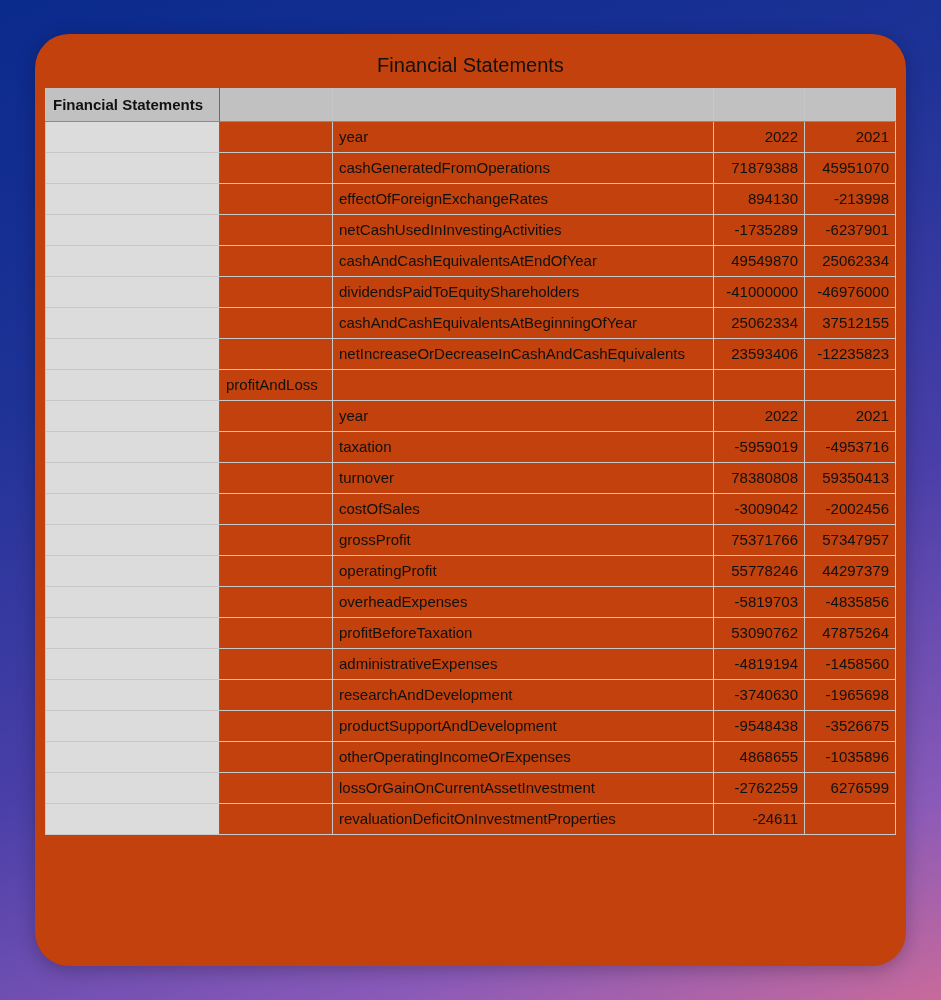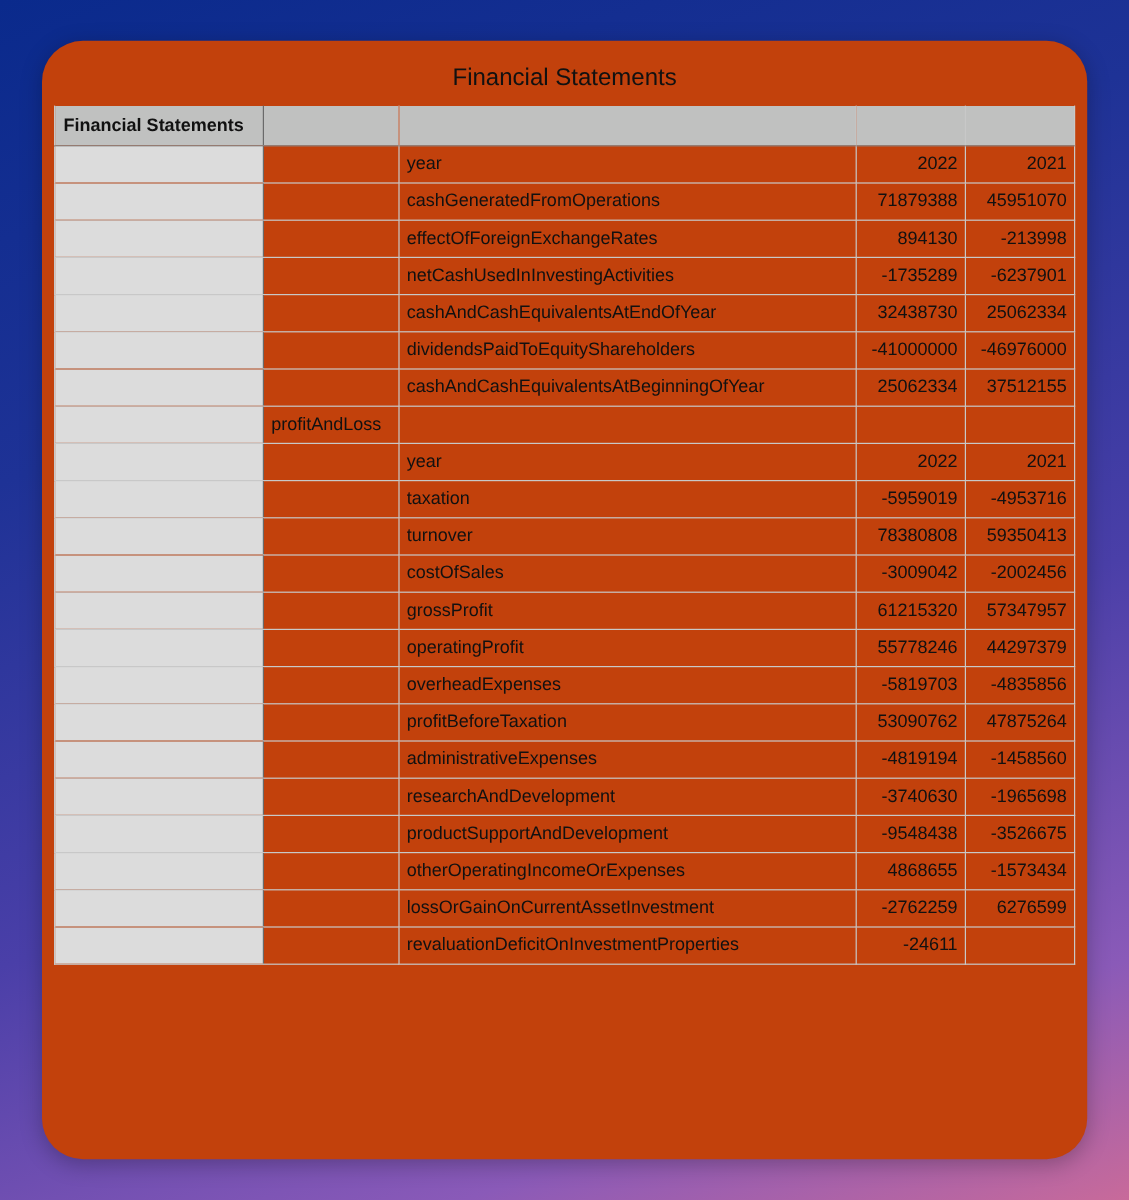--- a/index.html
+++ b/index.html
@@ -121,36 +121,43 @@
           <td class="c0"></td>
           <td class="c1"></td>
           <td class="c2">netCashUsedInInvestingActivities</td>
           <td class="c3 num">-1735289</td>
           <td class="c4 num">-6237901</td>
         </tr>
         <tr>
           <td class="c0"></td>
           <td class="c1"></td>
           <td class="c2">cashAndCashEquivalentsAtEndOfYear</td>
-          <td class="c3 num">32438730</td>
+          <td class="c3 num">49549870</td>
           <td class="c4 num">25062334</td>
         </tr>
         <tr>
           <td class="c0"></td>
           <td class="c1"></td>
           <td class="c2">dividendsPaidToEquityShareholders</td>
           <td class="c3 num">-41000000</td>
           <td class="c4 num">-46976000</td>
         </tr>
         <tr>
           <td class="c0"></td>
           <td class="c1"></td>
           <td class="c2">cashAndCashEquivalentsAtBeginningOfYear</td>
           <td class="c3 num">25062334</td>
           <td class="c4 num">37512155</td>
+        </tr>
+        <tr>
+          <td class="c0"></td>
+          <td class="c1"></td>
+          <td class="c2">netIncreaseOrDecreaseInCashAndCashEquivalents</td>
+          <td class="c3 num">23593406</td>
+          <td class="c4 num">-12235823</td>
         </tr>
         <tr>
           <td class="c0"></td>
           <td class="c1">profitAndLoss</td>
           <td class="c2"></td>
           <td class="c3"></td>
           <td class="c4"></td>
         </tr>
         <tr>
           <td class="c0"></td>
@@ -177,21 +184,21 @@
           <td class="c0"></td>
           <td class="c1"></td>
           <td class="c2">costOfSales</td>
           <td class="c3 num">-3009042</td>
           <td class="c4 num">-2002456</td>
         </tr>
         <tr>
           <td class="c0"></td>
           <td class="c1"></td>
           <td class="c2">grossProfit</td>
-          <td class="c3 num">61215320</td>
+          <td class="c3 num">75371766</td>
           <td class="c4 num">57347957</td>
         </tr>
         <tr>
           <td class="c0"></td>
           <td class="c1"></td>
           <td class="c2">operatingProfit</td>
           <td class="c3 num">55778246</td>
           <td class="c4 num">44297379</td>
         </tr>
         <tr>
@@ -227,21 +234,21 @@
           <td class="c1"></td>
           <td class="c2">productSupportAndDevelopment</td>
           <td class="c3 num">-9548438</td>
           <td class="c4 num">-3526675</td>
         </tr>
         <tr>
           <td class="c0"></td>
           <td class="c1"></td>
           <td class="c2">otherOperatingIncomeOrExpenses</td>
           <td class="c3 num">4868655</td>
-          <td class="c4 num">-1573434</td>
+          <td class="c4 num">-1035896</td>
         </tr>
         <tr>
           <td class="c0"></td>
           <td class="c1"></td>
           <td class="c2">lossOrGainOnCurrentAssetInvestment</td>
           <td class="c3 num">-2762259</td>
           <td class="c4 num">6276599</td>
         </tr>
         <tr>
           <td class="c0"></td>

